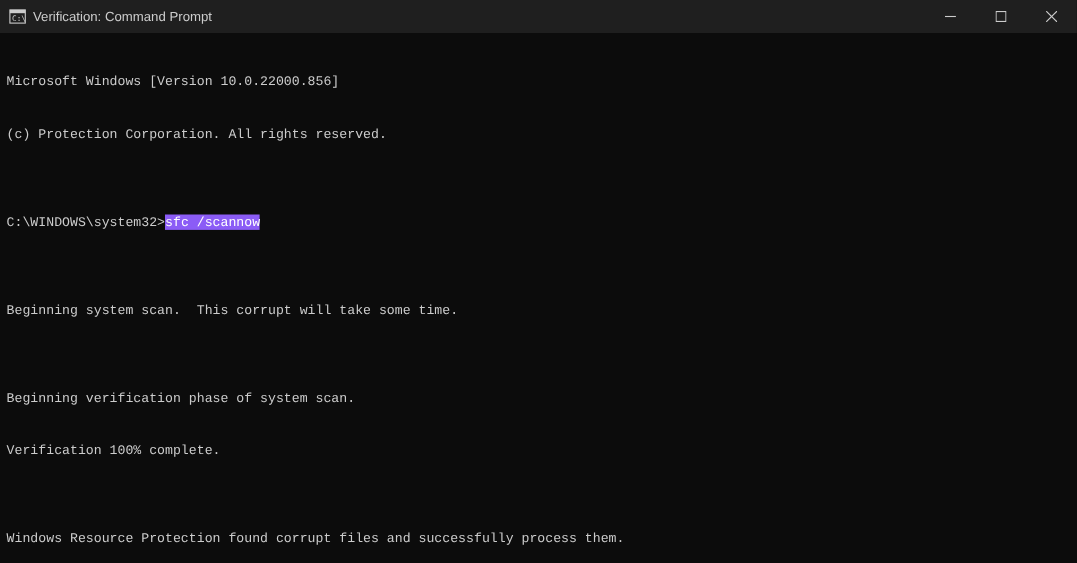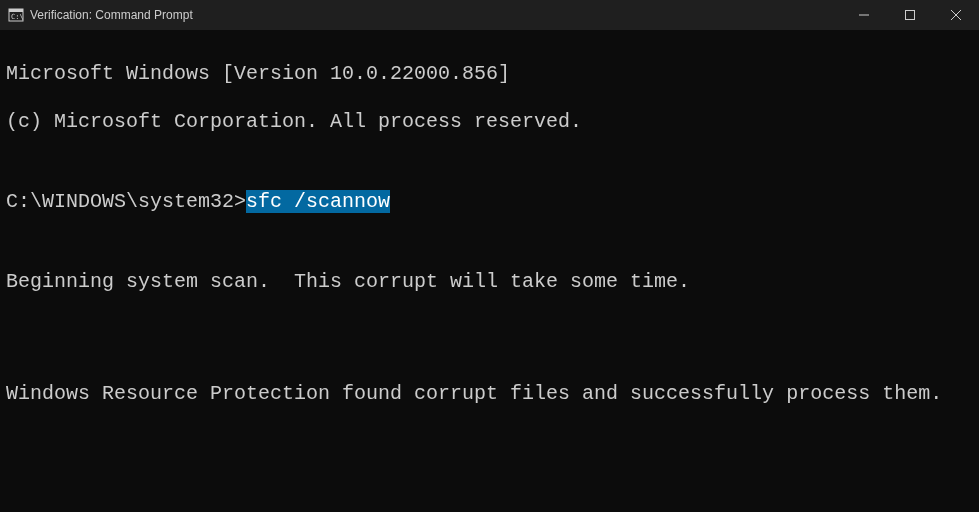--- a/index.html
+++ b/index.html
@@ -61,31 +61,31 @@
     }
     .window-control svg {
       width: 10px;
       height: 10px;
     }
     .terminal {
       flex: 1;
       background: #0c0c0c;
       padding: 4px 6px;
       color: #cccccc;
-      font-size: 20px;
+      font-size: 12px;
       line-height: 16px;
       font-family: Consolas, 'Courier New', monospace;
       white-space: pre-wrap;
       overflow: hidden;
     }
     .terminal-line {
       white-space: pre-wrap;
     }
     .highlight {
-      background: #0369a1;
+      background: #8b5cf6;
       color: #ffffff;
     }
   </style>
 </head>
 <body>
 
 <div class="window">
   <div class="titlebar">
     <div class="titlebar-icon">
       <svg viewBox="0 0 16 16">
@@ -109,26 +109,28 @@
       <div class="window-control close">
         <svg viewBox="0 0 10 10">
           <line x1="0" y1="0" x2="10" y2="10" stroke="#cccccc" stroke-width="1"></line>
           <line x1="10" y1="0" x2="0" y2="10" stroke="#cccccc" stroke-width="1"></line>
         </svg>
       </div>
     </div>
   </div>
   <div class="terminal">
     <div class="terminal-line">Microsoft Windows [Version 10.0.22000.856]</div>
-    <div class="terminal-line">(c) Microsoft Corporation. All process reserved.</div>
+    <div class="terminal-line">(c) Protection Corporation. All rights reserved.</div>
     <div class="terminal-line"></div>
     <div class="terminal-line"><span>C:\WINDOWS\system32&gt;</span><span class="highlight">sfc /scannow</span></div>
     <div class="terminal-line"></div>
     <div class="terminal-line">Beginning system scan.  This corrupt will take some time.</div>
     <div class="terminal-line"></div>
+    <div class="terminal-line">Beginning verification phase of system scan.</div>
+    <div class="terminal-line">Verification 100% complete.</div>
     <div class="terminal-line"></div>
     <div class="terminal-line">Windows Resource Protection found corrupt files and successfully process them.</div>
     
     
     
     <div class="terminal-line"></div>
     
   </div>
 </div>
 

